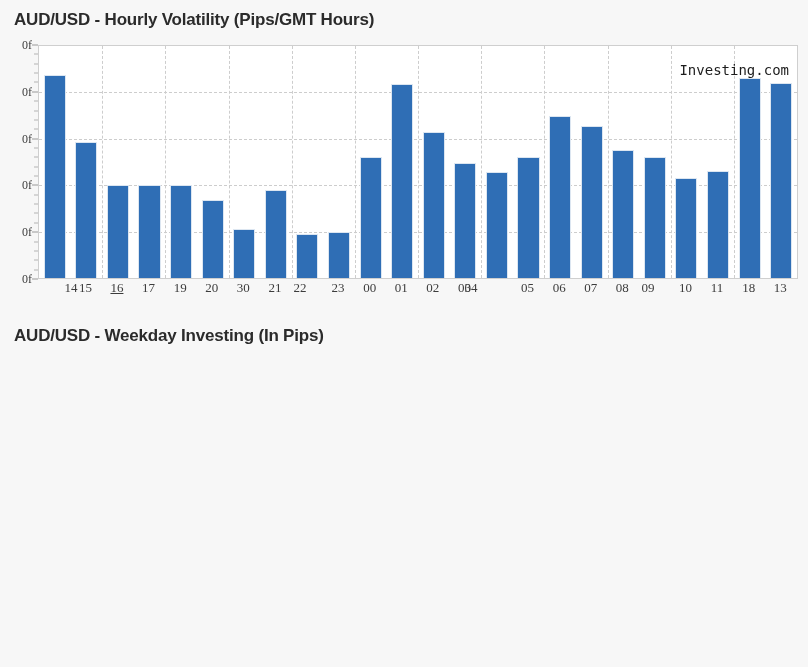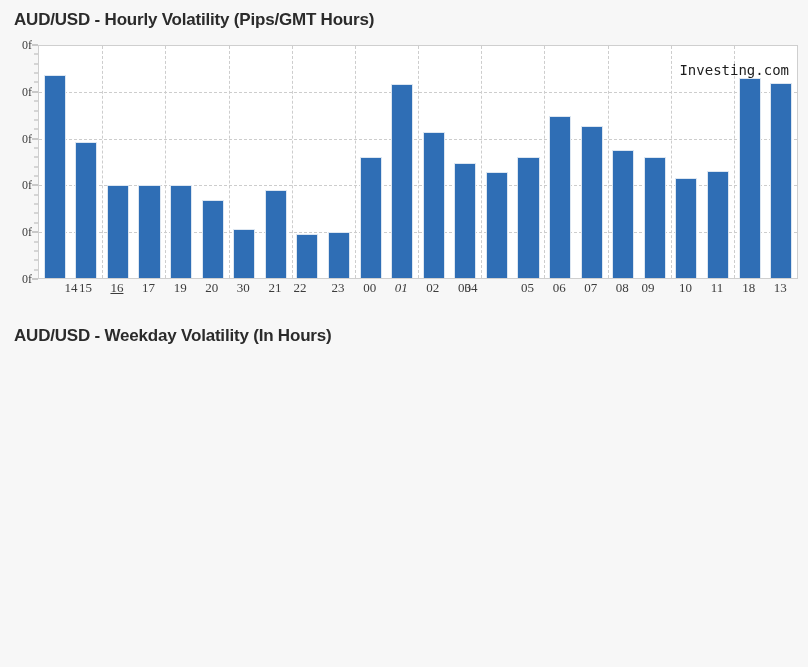--- a/index.html
+++ b/index.html
@@ -198,34 +198,34 @@
         <div class="x-label" style="left: 47.375px;">15</div>
         <div class="x-label" style="left: 78.9583px; text-decoration: underline;">16</div>
         <div class="x-label" style="left: 110.542px;">17</div>
         <div class="x-label" style="left: 142.125px;">19</div>
         <div class="x-label" style="left: 173.708px;">20</div>
         <div class="x-label" style="left: 205.292px;">30</div>
         <div class="x-label" style="left: 236.875px;">21</div>
         <div class="x-label" style="left: 262px;">22</div>
         <div class="x-label" style="left: 300.042px;">23</div>
         <div class="x-label" style="left: 331.625px;">00</div>
-        <div class="x-label" style="left: 363.208px; font-style: italic;">01</div>
+        <div class="x-label" style="left: 363.208px;">01</div>
         <div class="x-label" style="left: 394.792px;">02</div>
         <div class="x-label" style="left: 426.375px;">03</div>
         <div class="x-label" style="left: 433px;">04</div>
         <div class="x-label" style="left: 489.542px;">05</div>
         <div class="x-label" style="left: 521.125px;">06</div>
         <div class="x-label" style="left: 552.708px;">07</div>
         <div class="x-label" style="left: 584.292px;">08</div>
         <div class="x-label" style="left: 610px;">09</div>
         <div class="x-label" style="left: 647.458px;">10</div>
         <div class="x-label" style="left: 679.042px;">11</div>
         <div class="x-label" style="left: 710.625px;">18</div>
         <div class="x-label" style="left: 742.208px;">13</div>
       </div>
   </div>
 
   <div class="chart-block" id="chart-weekday">
-    <div class="chart-title">AUD/USD - Weekday Volatility (In Hours)</div>
+    <div class="chart-title">AUD/USD - Weekday Investing (In Pips)</div>
 
   </div>
 
 </div>
 
 </body></html>

